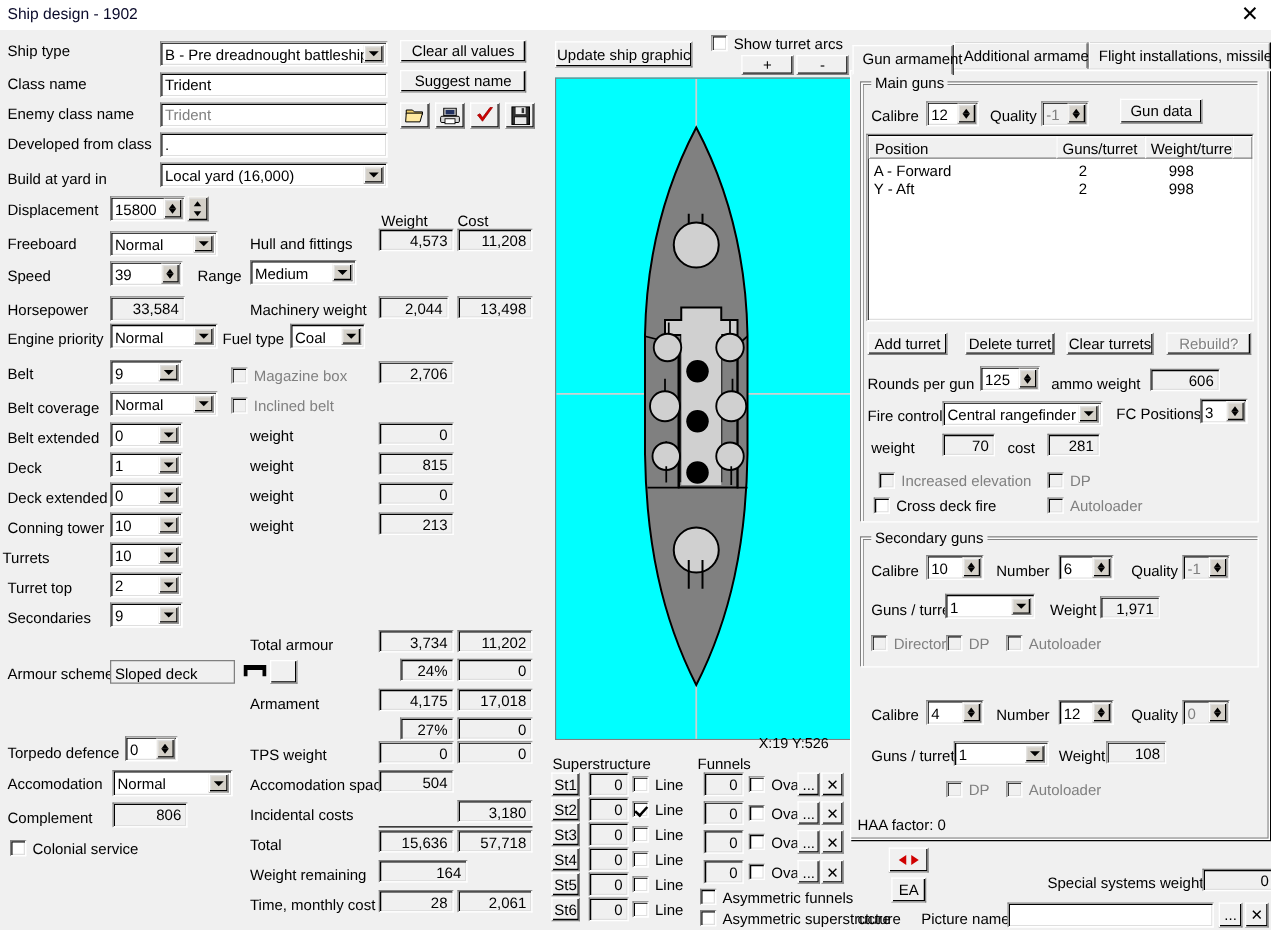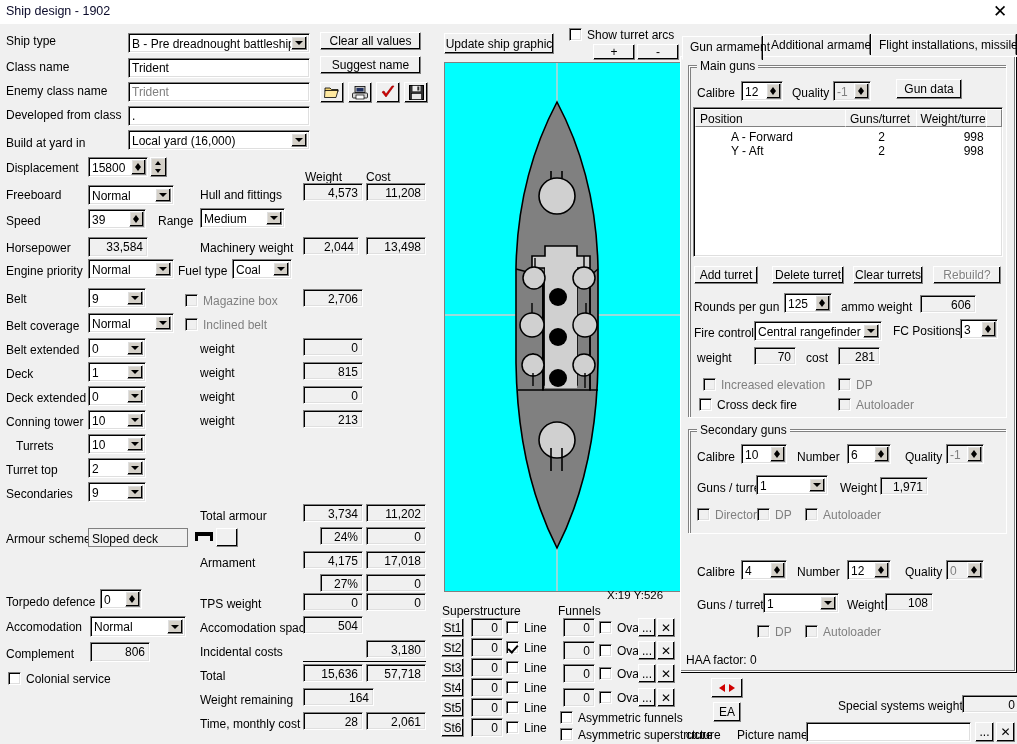--- a/index.html
+++ b/index.html
@@ -207,21 +207,21 @@
   .lheader { position: absolute; left: 1px; right: 1px; top: 1px; height: 18px; display: flex; }
   .lheader .hc {
     background: #f0f0f0;
     border: 1px solid;
     border-color: #ffffff #808080 #808080 #ffffff;
     font-size: 12px; padding: 2px 0 0 4px;
     white-space: nowrap; overflow: hidden;
     margin-right: -1px;
   }
   .lrow { position: absolute; left: 2px; height: 14px; display: flex; font-size: 12px; }
-  .lrow .c { overflow: hidden; white-space: nowrap; margin-left: 32px; }
+  .lrow .c { overflow: hidden; white-space: nowrap; }
 
   .sep-line { position: absolute; background: #000; height: 1px; }
 </style>
 </head>
 <body>
 
 <div id="app">
 
   <div class="titlebar">
     <div class="title">Ship design - 1902</div>
@@ -318,21 +318,21 @@
     <span>0</span>
     <span class="arrow"></span>
   </div>
 
   <div class="lbl" style="left:6px;top:415px">Conning tower</div>
   <div class="combo" style="left:88px;top:410px;width:58px;height:20px">
     <span>10</span>
     <span class="arrow"></span>
   </div>
 
-  <div class="lbl" style="left:16px;top:439px">Turrets</div>
+  <div class="lbl" style="left:2px;top:439px">Turrets</div>
   <div class="combo" style="left:88px;top:434px;width:58px;height:20px">
     <span>10</span>
     <span class="arrow"></span>
   </div>
 
   <div class="lbl" style="left:6px;top:463px">Turret top</div>
   <div class="combo" style="left:88px;top:458px;width:58px;height:20px">
     <span>2</span>
     <span class="arrow"></span>
   </div>

